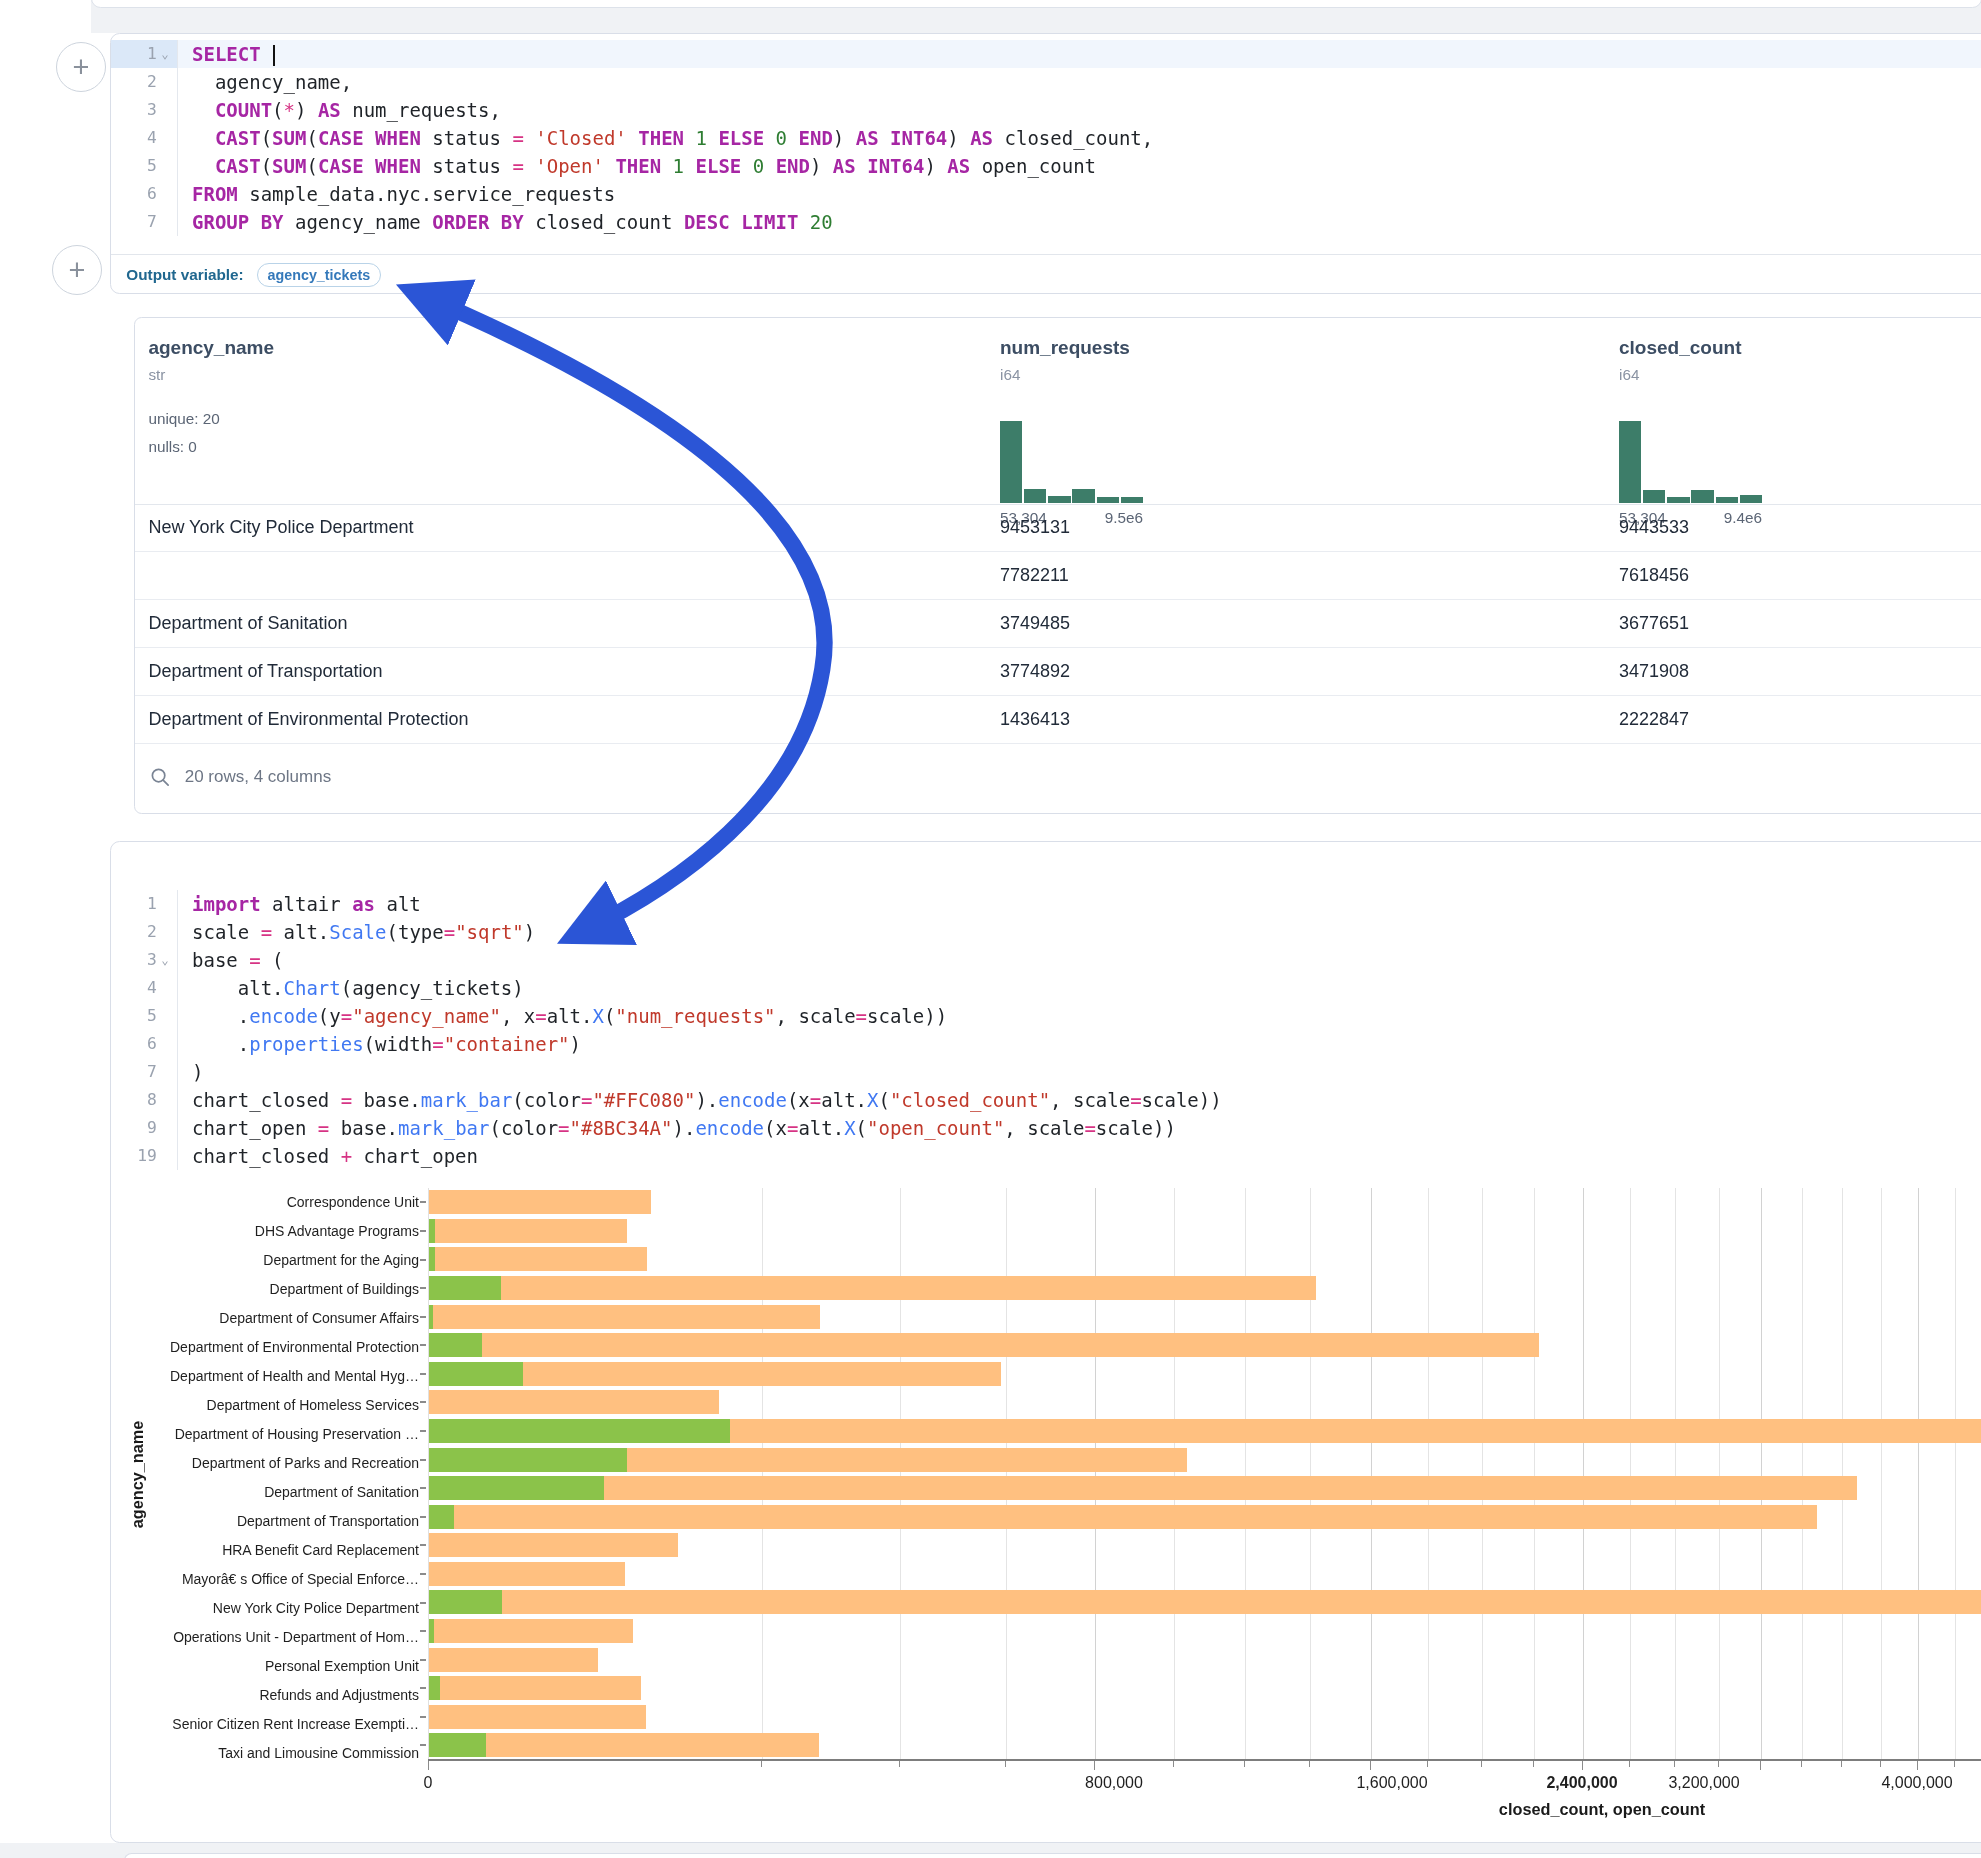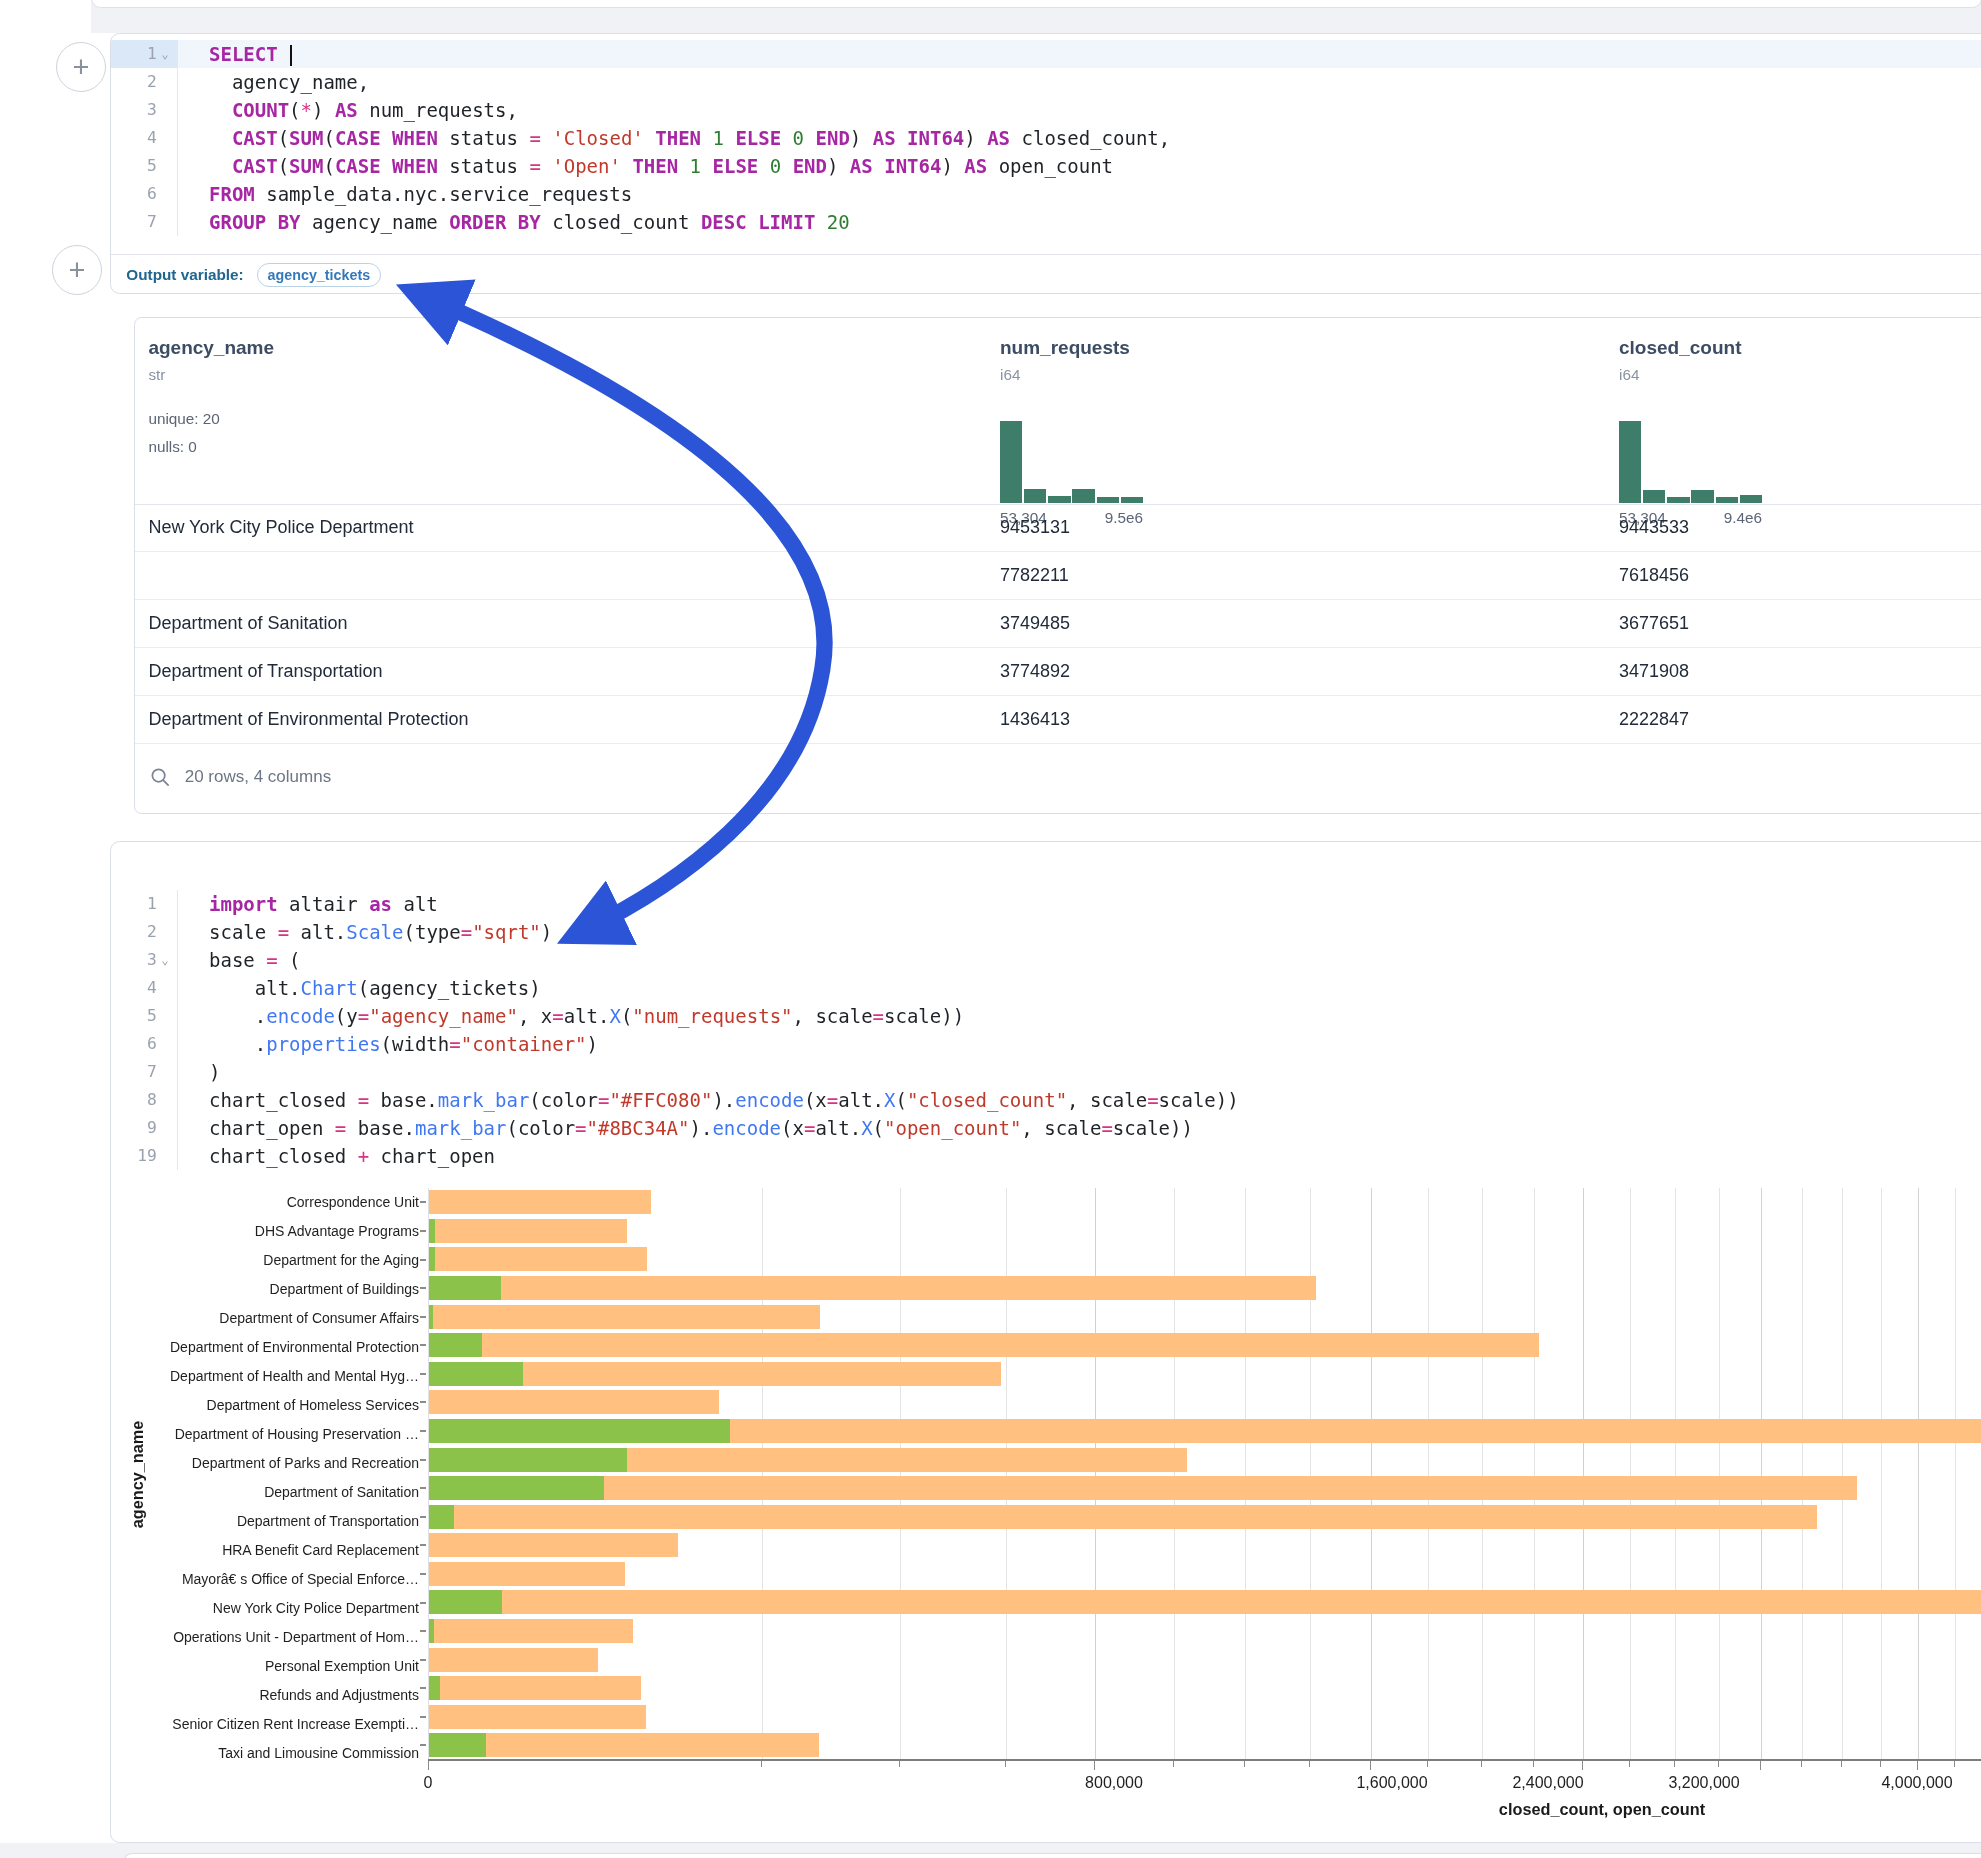--- a/index.html
+++ b/index.html
@@ -22,21 +22,21 @@
   #add-out{left:52px;top:245px}
   
   .code-area{position:absolute;left:0;right:0;font-family:"DejaVu Sans Mono",monospace;font-size:19px}
   .code-line{display:flex;height:28px;line-height:28px;white-space:pre}
   .code-line.active{background:#f1f6fd}
   .gutter{flex:0 0 67px;width:67px;border-right:1px solid #e4e8ee;display:flex;
           justify-content:flex-end;align-items:center;padding-right:4.8px;box-sizing:border-box;gap:1px}
   .code-line.active .gutter{background:#dbe8f8}
   .lnum{font-size:16.3px;color:#9aa2af;font-family:"DejaVu Sans Mono",monospace}
   .caret-slot{width:14.3px;font-size:12.4px;color:#9aa2af;text-align:center}
-  .codetext{padding-left:31px}
+  .codetext{padding-left:14px}
   .tk-kw{color:#a626a4;font-weight:bold}
   .tk-fn{color:#4078f2}
   .tk-str{color:#c0392b}
   .tk-num{color:#2e7d32}
   .tk-op{color:#d63384}
   .tk-pl{color:#1f2328}
   .cursor{display:inline-block;width:1.9px;height:21px;background:#111;vertical-align:middle;margin-left:1px}
   
   #outvar-row{position:absolute;left:0;right:0;top:220px;height:40px;border-top:1px solid #e2e6ec;
               display:flex;align-items:center;padding-left:15.3px}
@@ -301,21 +301,21 @@
         <div class="xtick minor" style="left: 1413px;"></div>
         <div class="xtick minor" style="left: 1452px;"></div>
         <div class="xtick minor" style="left: 1526px;"></div>
         <div class="xtick major" style="left: 0px;"></div>
         <div class="xlab" style="left: 0px;">0</div>
         <div class="xtick major" style="left: 666px;"></div>
         <div class="xlab" style="left: 666px; margin-left: 20px;">800,000</div>
         <div class="xtick major" style="left: 942px;"></div>
         <div class="xlab" style="left: 964px;">1,600,000</div>
         <div class="xtick major" style="left: 1154px;"></div>
-        <div class="xlab" style="left: 1120px;">2,400,000</div>
+        <div class="xlab" style="left: 1154px; font-weight: bold;">2,400,000</div>
         <div class="xtick major" style="left: 1332px;"></div>
         <div class="xlab" style="left: 1276px;">3,200,000</div>
         <div class="xtick major" style="left: 1489px;"></div>
         <div class="xlab" style="left: 1489px;">4,000,000</div>
       </div>
     <div id="x-title">closed_count, open_count</div>
   <div class="ytick" style="left: 309px; top: 359px;"></div>
       <div class="ytick" style="left: 309px; top: 388px;"></div>
       <div class="ytick" style="left: 309px; top: 417px;"></div>
       <div class="ytick" style="left: 309px; top: 445px;"></div>

